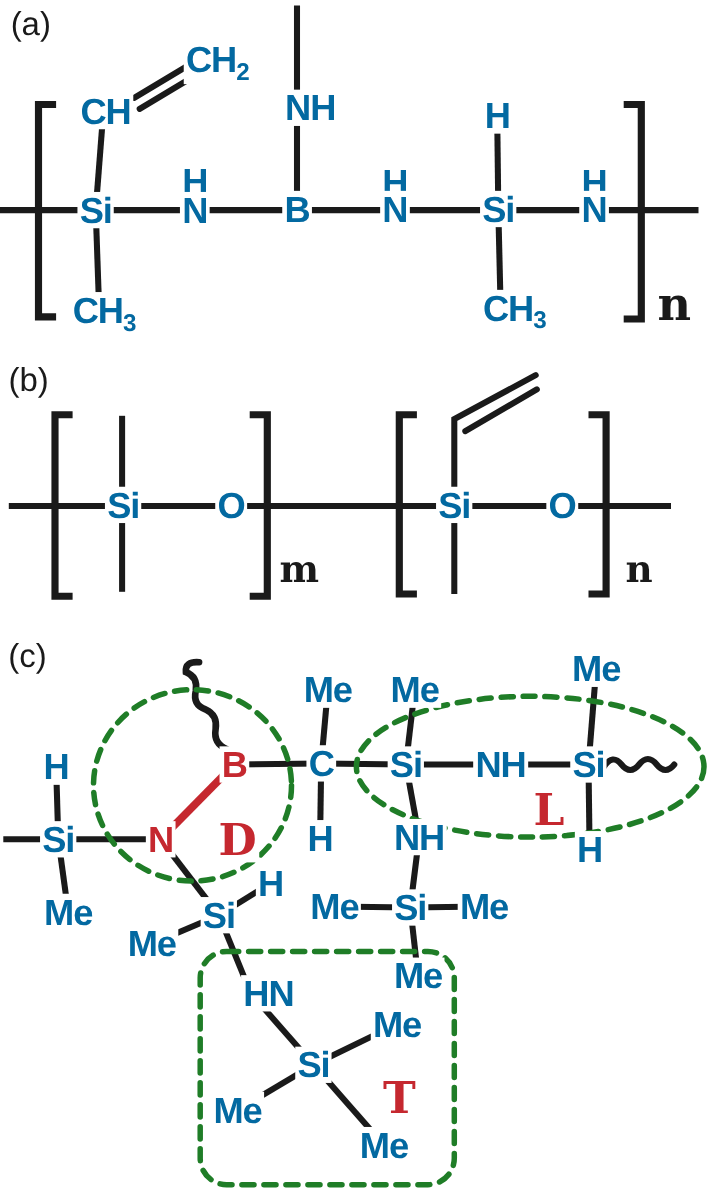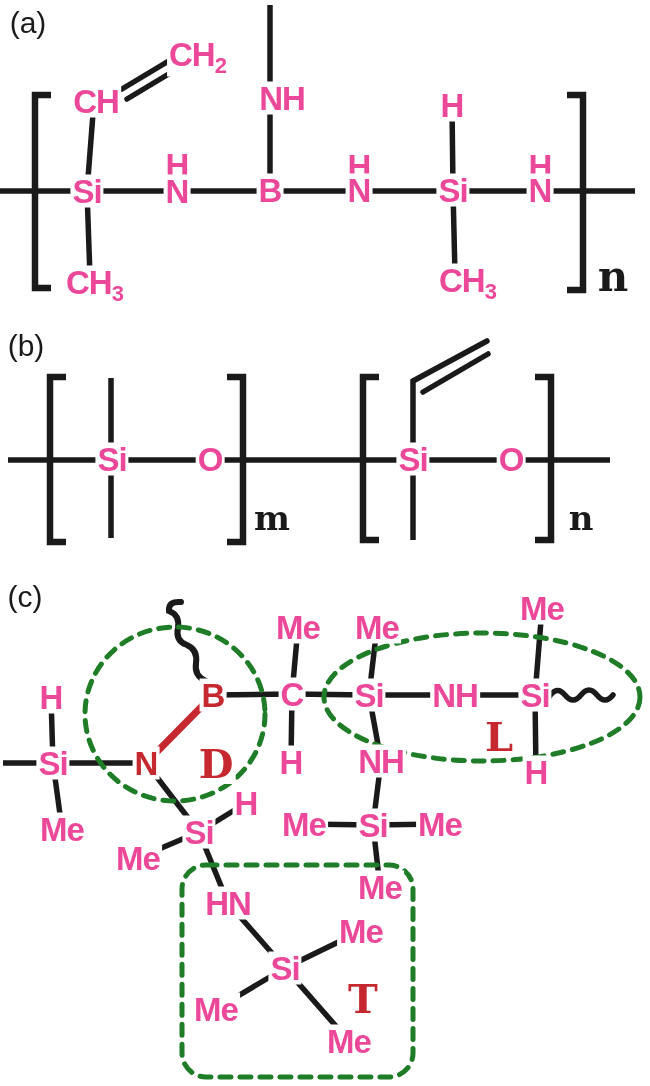--- a/index.html
+++ b/index.html
@@ -2,21 +2,21 @@
 <html><head>
 <meta charset="utf-8">
 <style>
   html,body{margin:0;padding:0;background:#ffffff;}
   .figure{position:relative;width:650px;height:1086px;background:#ffffff;overflow:hidden;
           font-family:"Liberation Sans",sans-serif;}
   #art{position:absolute;left:0;top:0;z-index:1;}
   #labels{position:absolute;left:0;top:0;width:650px;height:1086px;z-index:2;}
   .atom{position:absolute;transform:translate(-50%,-50%);
         font:700 33px "Liberation Sans",sans-serif;letter-spacing:-1px;
-        color:#ec4899;background:#ffffff;padding:0 2px;line-height:1;white-space:nowrap;}
+        color:#0369a1;background:#ffffff;padding:0 2px;line-height:1;white-space:nowrap;}
   .atom .s{font-size:22px;vertical-align:-7px;letter-spacing:0;}
   .atom.red{color:#c5282f;}
   .plabel{position:absolute;transform:translate(-50%,-50%);
           font:400 30px "Liberation Sans",sans-serif;color:#1a1a1a;line-height:1;white-space:nowrap;}
   .idx{position:absolute;transform:translate(-50%,-50%);
        font-family:"DejaVu Serif",serif;font-weight:700;color:#1a1a1a;line-height:1;}
   .reg{position:absolute;transform:translate(-50%,-50%);
        font:700 40px "DejaVu Serif",serif;color:#c5282f;line-height:1;background:#ffffff;padding:0 2px;}
 </style>
 </head>
@@ -129,19 +129,19 @@
       <div class="atom" style="left: 542px; top: 608px;"><span>Me</span></div>
       <div class="atom" style="left: 536px; top: 772px;"><span>H</span></div>
       <div class="atom" style="left: 381px; top: 761px;"><span>NH</span></div>
       <div class="atom" style="left: 373px; top: 825px;"><span>Si</span></div>
       <div class="atom" style="left: 304px; top: 824px;"><span>Me</span></div>
       <div class="atom" style="left: 440px; top: 824px;"><span>Me</span></div>
       <div class="atom" style="left: 380px; top: 887px;"><span>Me</span></div>
       <div class="atom" style="left: 199px; top: 832px;"><span>Si</span></div>
       <div class="atom" style="left: 246px; top: 803px;"><span>H</span></div>
       <div class="atom" style="left: 138px; top: 858px;"><span>Me</span></div>
-      <div class="atom" style="left: 228px; top: 903px;"><span>HN</span></div>
+      <div class="atom" style="left: 244px; top: 903px;"><span>HN</span></div>
       <div class="atom" style="left: 285px; top: 968px;"><span>Si</span></div>
       <div class="atom" style="left: 361px; top: 931px;"><span>Me</span></div>
       <div class="atom" style="left: 216px; top: 1009px;"><span>Me</span></div>
       <div class="atom" style="left: 349px; top: 1041px;"><span>Me</span></div>
     </div>
 </div>
 
 </body></html>

